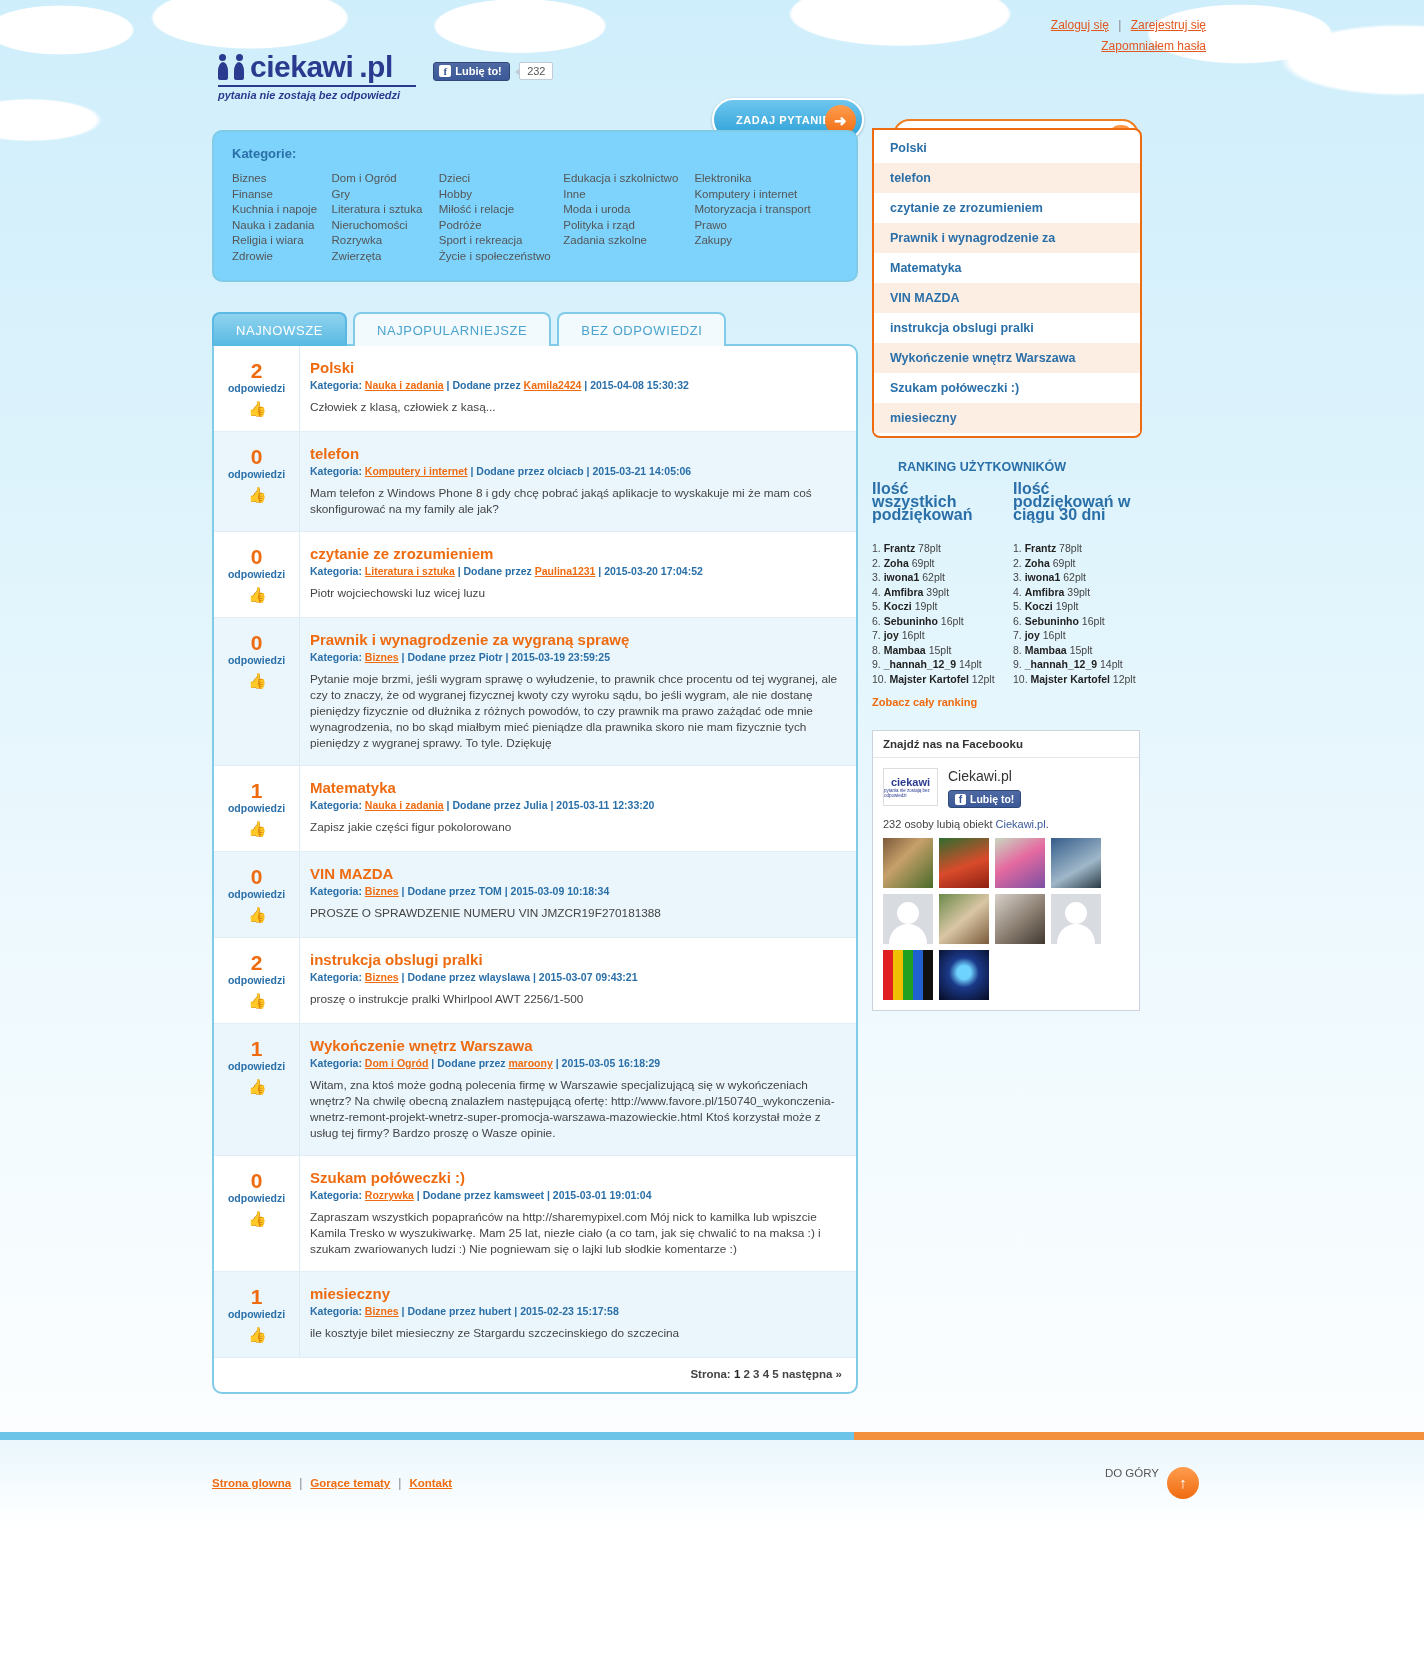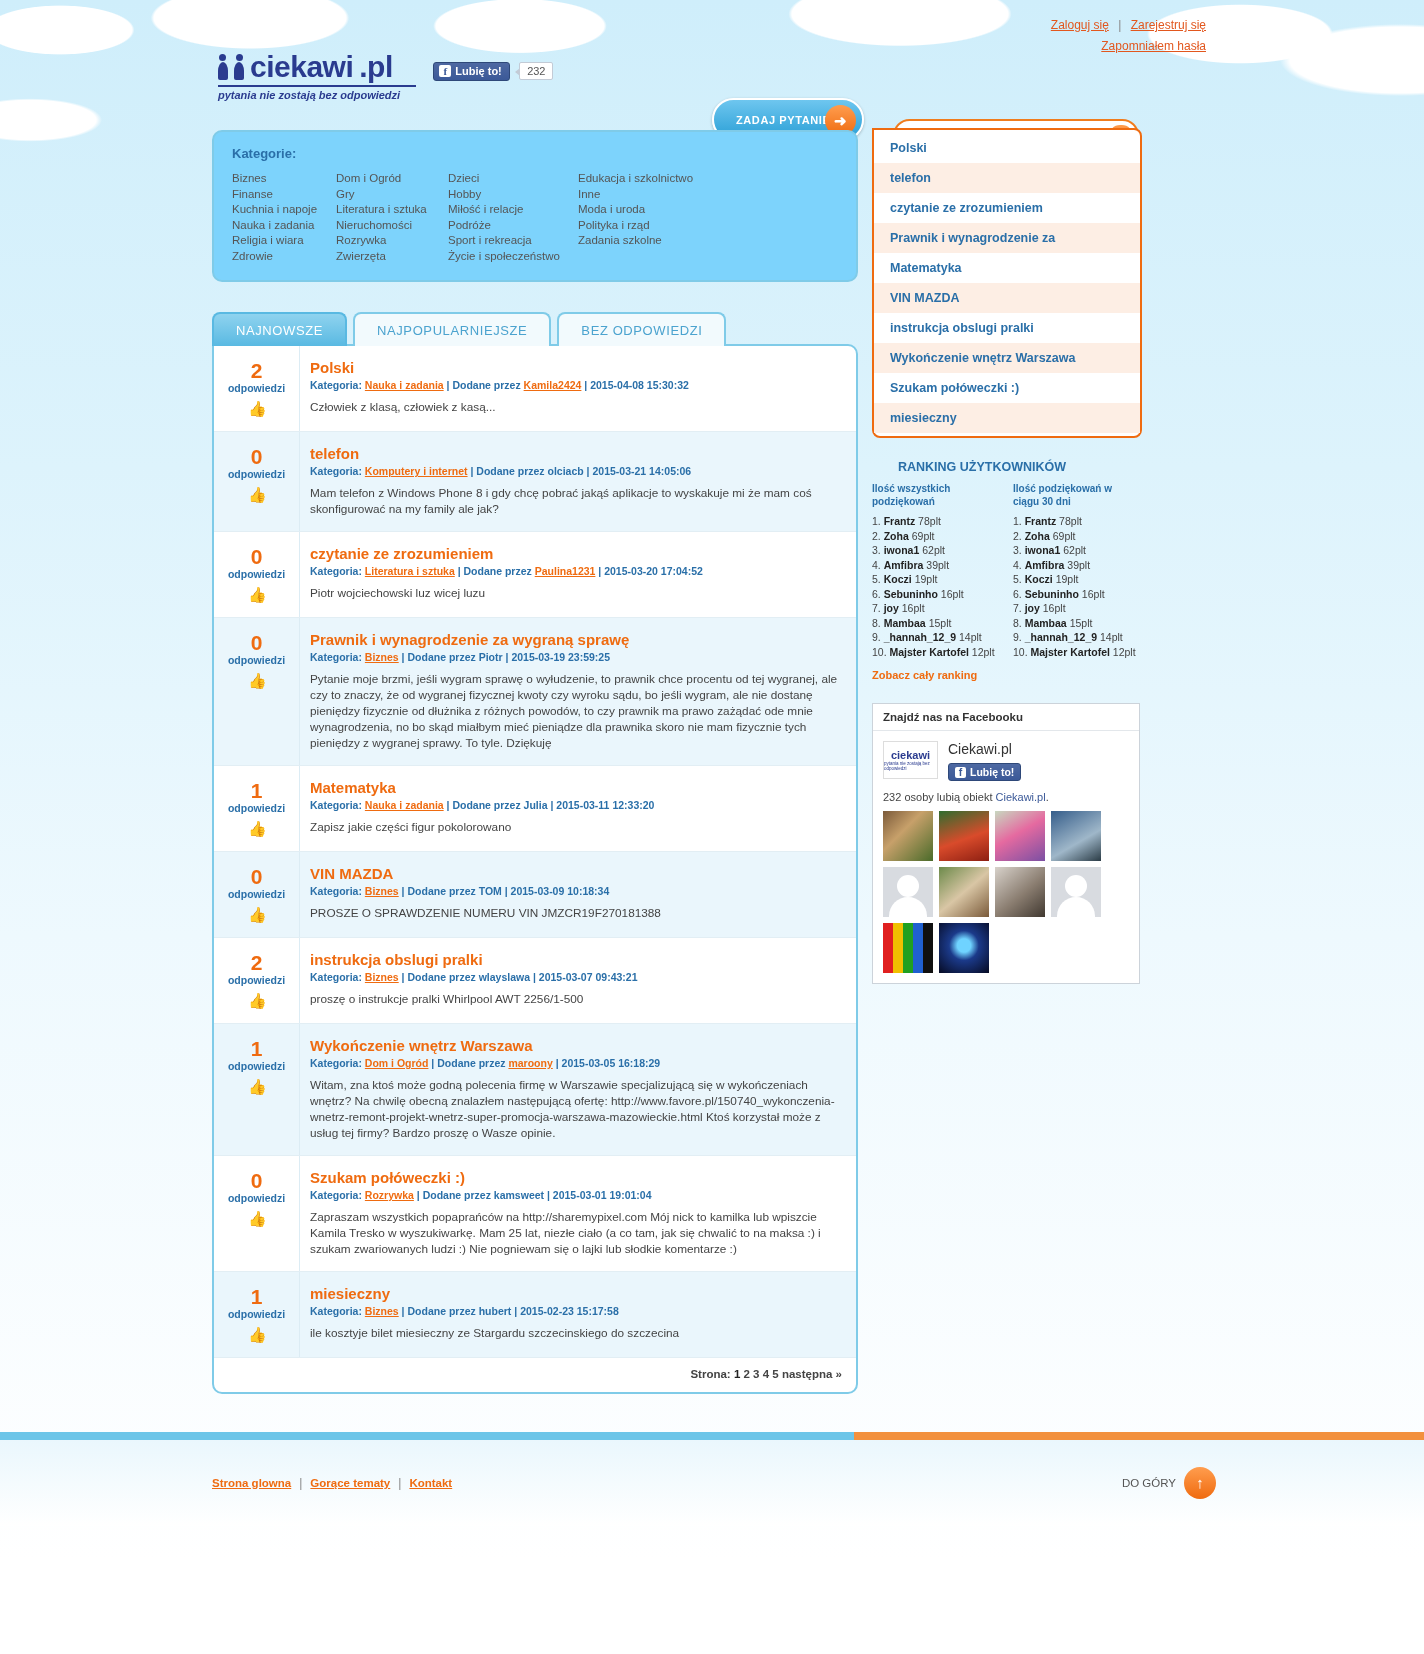--- a/index.html
+++ b/index.html
@@ -169,21 +169,21 @@
     padding:3px 0;
   }
   .topic {
     padding:8px 16px; font-size:12.5px; font-weight:bold; color:#2a6fa8;
   }
   .topic.alt { background:#fdeee4; }
 
   .rank-title { color:#2a6fa8; font-weight:bold; font-size:12.5px; margin:22px 0 8px 0;padding-left:26px; }
   .rank-cols { display:flex; gap:16px; }
   .rank-col { width:125px; }
-  .rank-head { color:#2a6fa8; font-weight:bold; font-size:10px; line-height:13px; margin-bottom:6px; }
+  .rank-head { color:#2a6fa8; font-weight:bold; font-size:16px; line-height:13px; margin-bottom:20px; }
   .rank-item { font-size:10.5px; line-height:14.5px; color:#444; }
   .rank-item b { color:#222; }
   .rank-link { display:block; margin-top:10px; color:#ef6b10; font-size:11px; font-weight:bold; text-decoration:none; }
 
   .fbbox { margin-top:22px; border:1px solid #ccd3da; background:#fff; width:268px; }
   .fbbox-head { padding:7px 10px; font-size:11.5px; font-weight:bold; color:#333; border-bottom:1px solid #e3e7eb; }
   .fbbox-body { padding:10px; }
   .fbbox-top { display:flex; gap:10px; align-items:flex-start; }
   .fb-logo {
     width:55px;height:38px;background:#fff;border:1px solid #ddd; display:flex;flex-direction:column;
@@ -210,21 +210,21 @@
   }
 
   
   .footer-sep { height:8px; background:linear-gradient(90deg,#6cc5e8 0%, #6cc5e8 60%, #f2903d 60%, #f2903d 100%); margin-top:38px; }
   .footer {
     height:86px; background:linear-gradient(#eaf7fd,#ffffff);
     display:flex; align-items:center; padding:0 212px; position:relative;
   }
   .footer a { color:#ef6b10; font-size:11.5px; font-weight:bold; text-decoration:underline; }
   .footer .sep { color:#888; margin:0 8px; font-weight:normal; }
-  .to-top { position:absolute; right:208px; display:flex; align-items:center; gap:8px; }
+  .to-top { position:absolute; right:225px; display:flex; align-items:flex-start; gap:8px; }
   .to-top .lbl { color:#555; font-size:11.5px; }
   .to-top .circ {
     width:32px;height:32px;border-radius:50%; background:linear-gradient(#ff9d4e,#ef6b10);
     color:#fff; text-align:center; line-height:32px; font-size:15px;
   }
 </style>
 </head>
 <body>
 
 <div class="sky"></div>
@@ -299,20 +299,27 @@
           <a href="#">Podróże</a>
           <a href="#">Sport i rekreacja</a>
           <a href="#">Życie i społeczeństwo</a>
         </div>
         <div class="cat-col" style="width:137px">
           <a href="#">Edukacja i szkolnictwo</a>
           <a href="#">Inne</a>
           <a href="#">Moda i uroda</a>
           <a href="#">Polityka i rząd</a>
           <a href="#">Zadania szkolne</a>
+        </div>
+        <div class="cat-col" style="width:150px">
+          <a href="#">Elektronika</a>
+          <a href="#">Komputery i internet</a>
+          <a href="#">Motoryzacja i transport</a>
+          <a href="#">Prawo</a>
+          <a href="#">Zakupy</a>
         </div>
       </div>
     </div>
 
     <div class="tabs">
       <div class="tab active">NAJNOWSZE</div>
       <div class="tab">NAJPOPULARNIEJSZE</div>
       <div class="tab">BEZ ODPOWIEDZI</div>
     </div>
 

